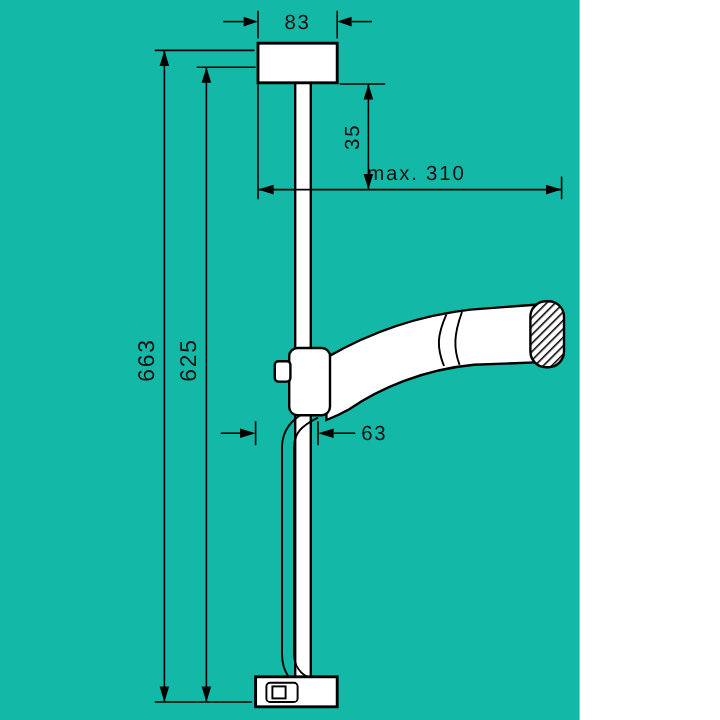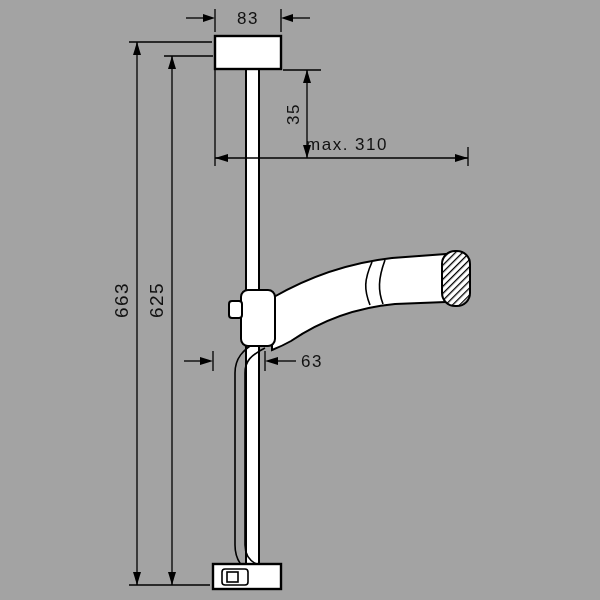--- a/index.html
+++ b/index.html
@@ -1,16 +1,16 @@
 <!DOCTYPE html>
 <html><head>
 <meta charset="utf-8">
 <style>
   html,body{margin:0;padding:0;background:#ffffff;}
-  .stage{width:600px;height:600px;background:#a3a3a3;position:relative;overflow:hidden;}
+  .stage{width:483px;height:600px;background:#14b8a6;position:relative;overflow:hidden;}
   svg{display:block;}
   .outline{fill:#ffffff;stroke:#000000;stroke-width:2;}
   .outline-bold{fill:#ffffff;stroke:#000000;stroke-width:2.4;}
   .thin{fill:none;stroke:#000000;stroke-width:1.6;}
   .dimline{fill:none;stroke:#000000;stroke-width:1.3;}
   .arrow{fill:#000000;stroke:none;}
   .dim-text{font-family:"Liberation Sans","DejaVu Sans",sans-serif;font-size:17px;fill:#111111;letter-spacing:1.5px;}
   .dim-text-lg{font-family:"Liberation Sans","DejaVu Sans",sans-serif;font-size:19px;fill:#111111;letter-spacing:1.5px;}
 </style>
 </head>

